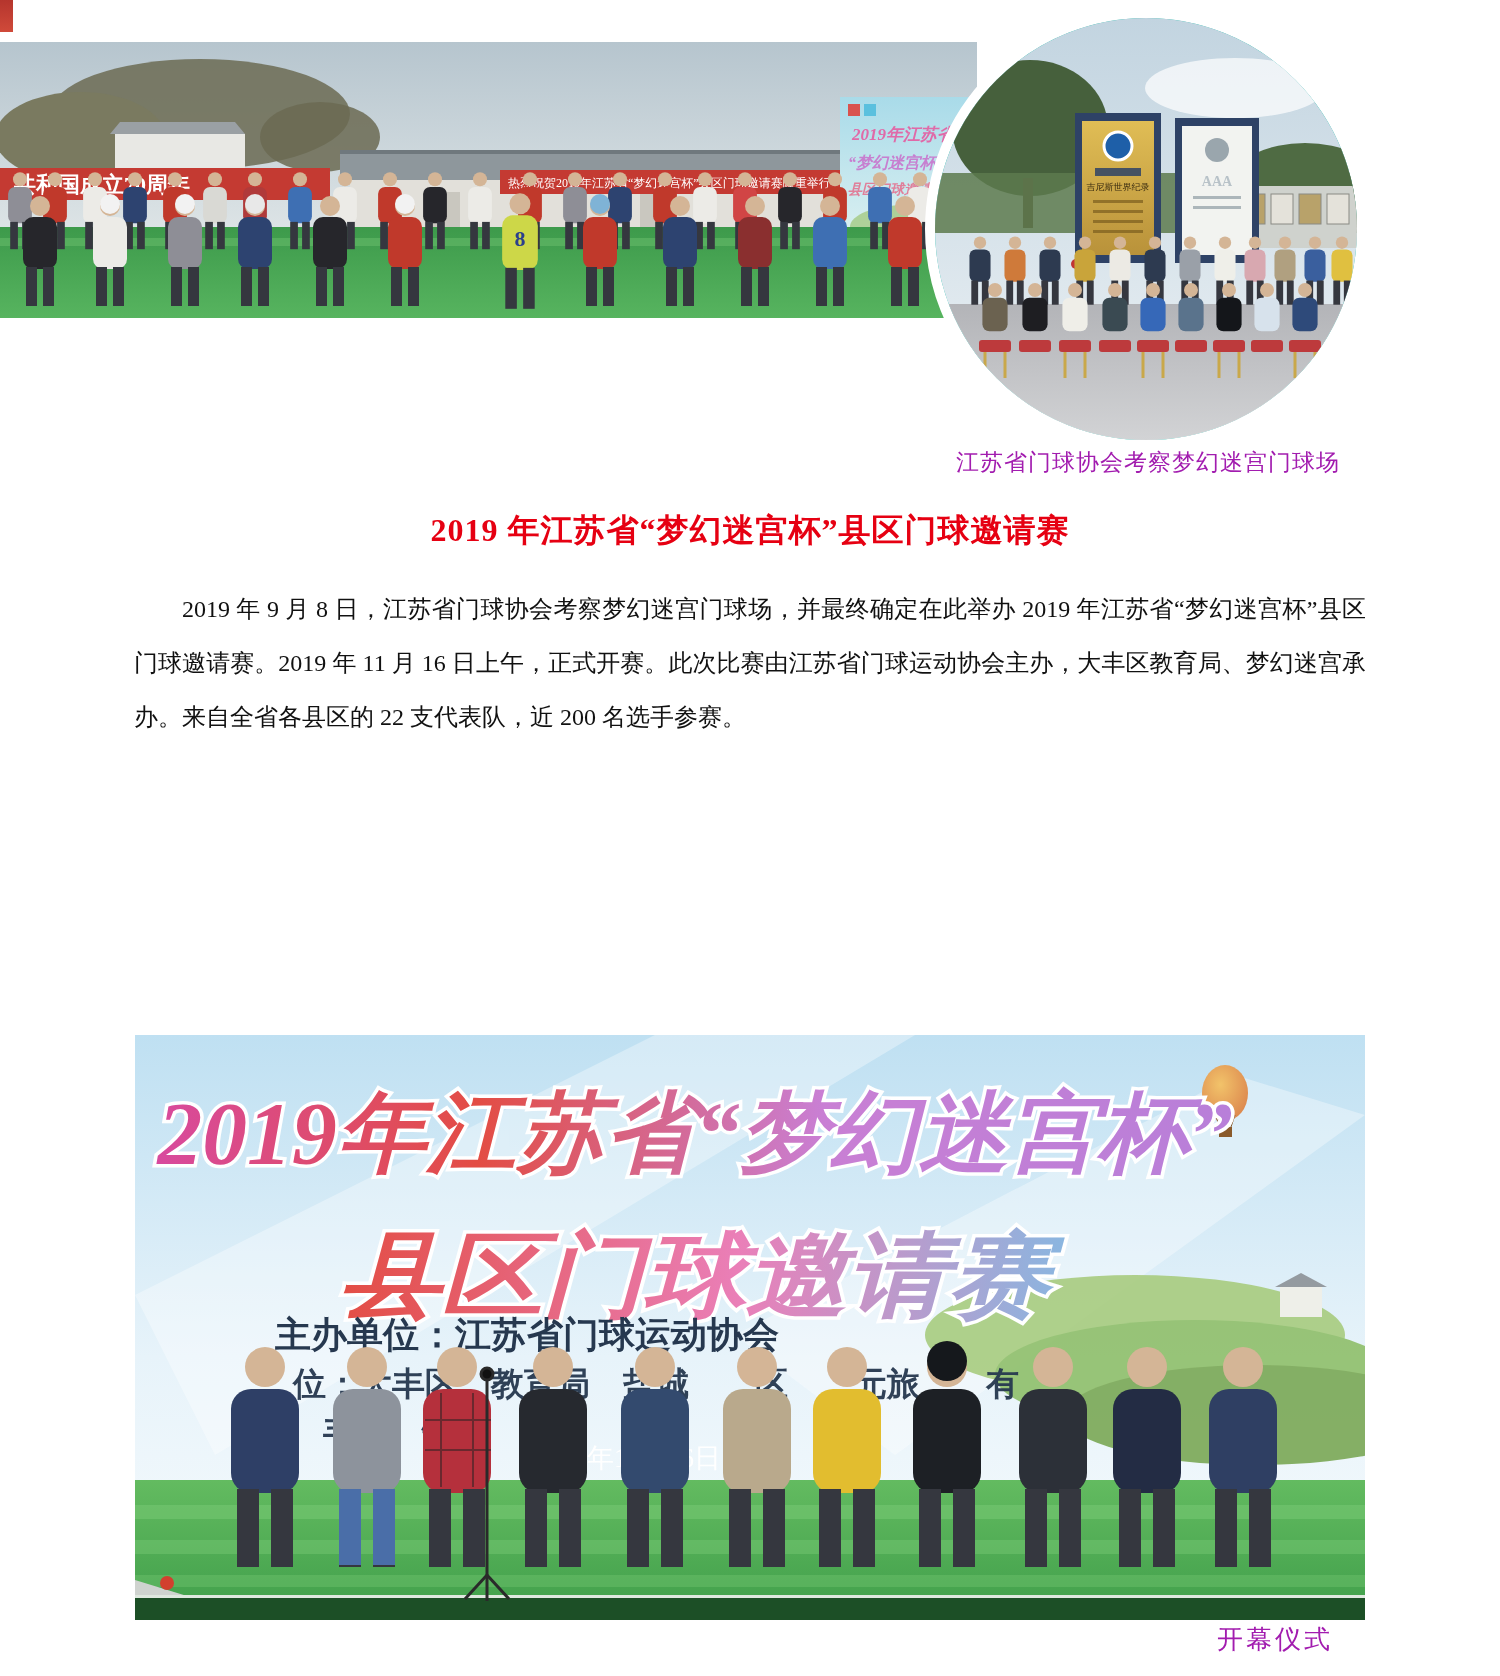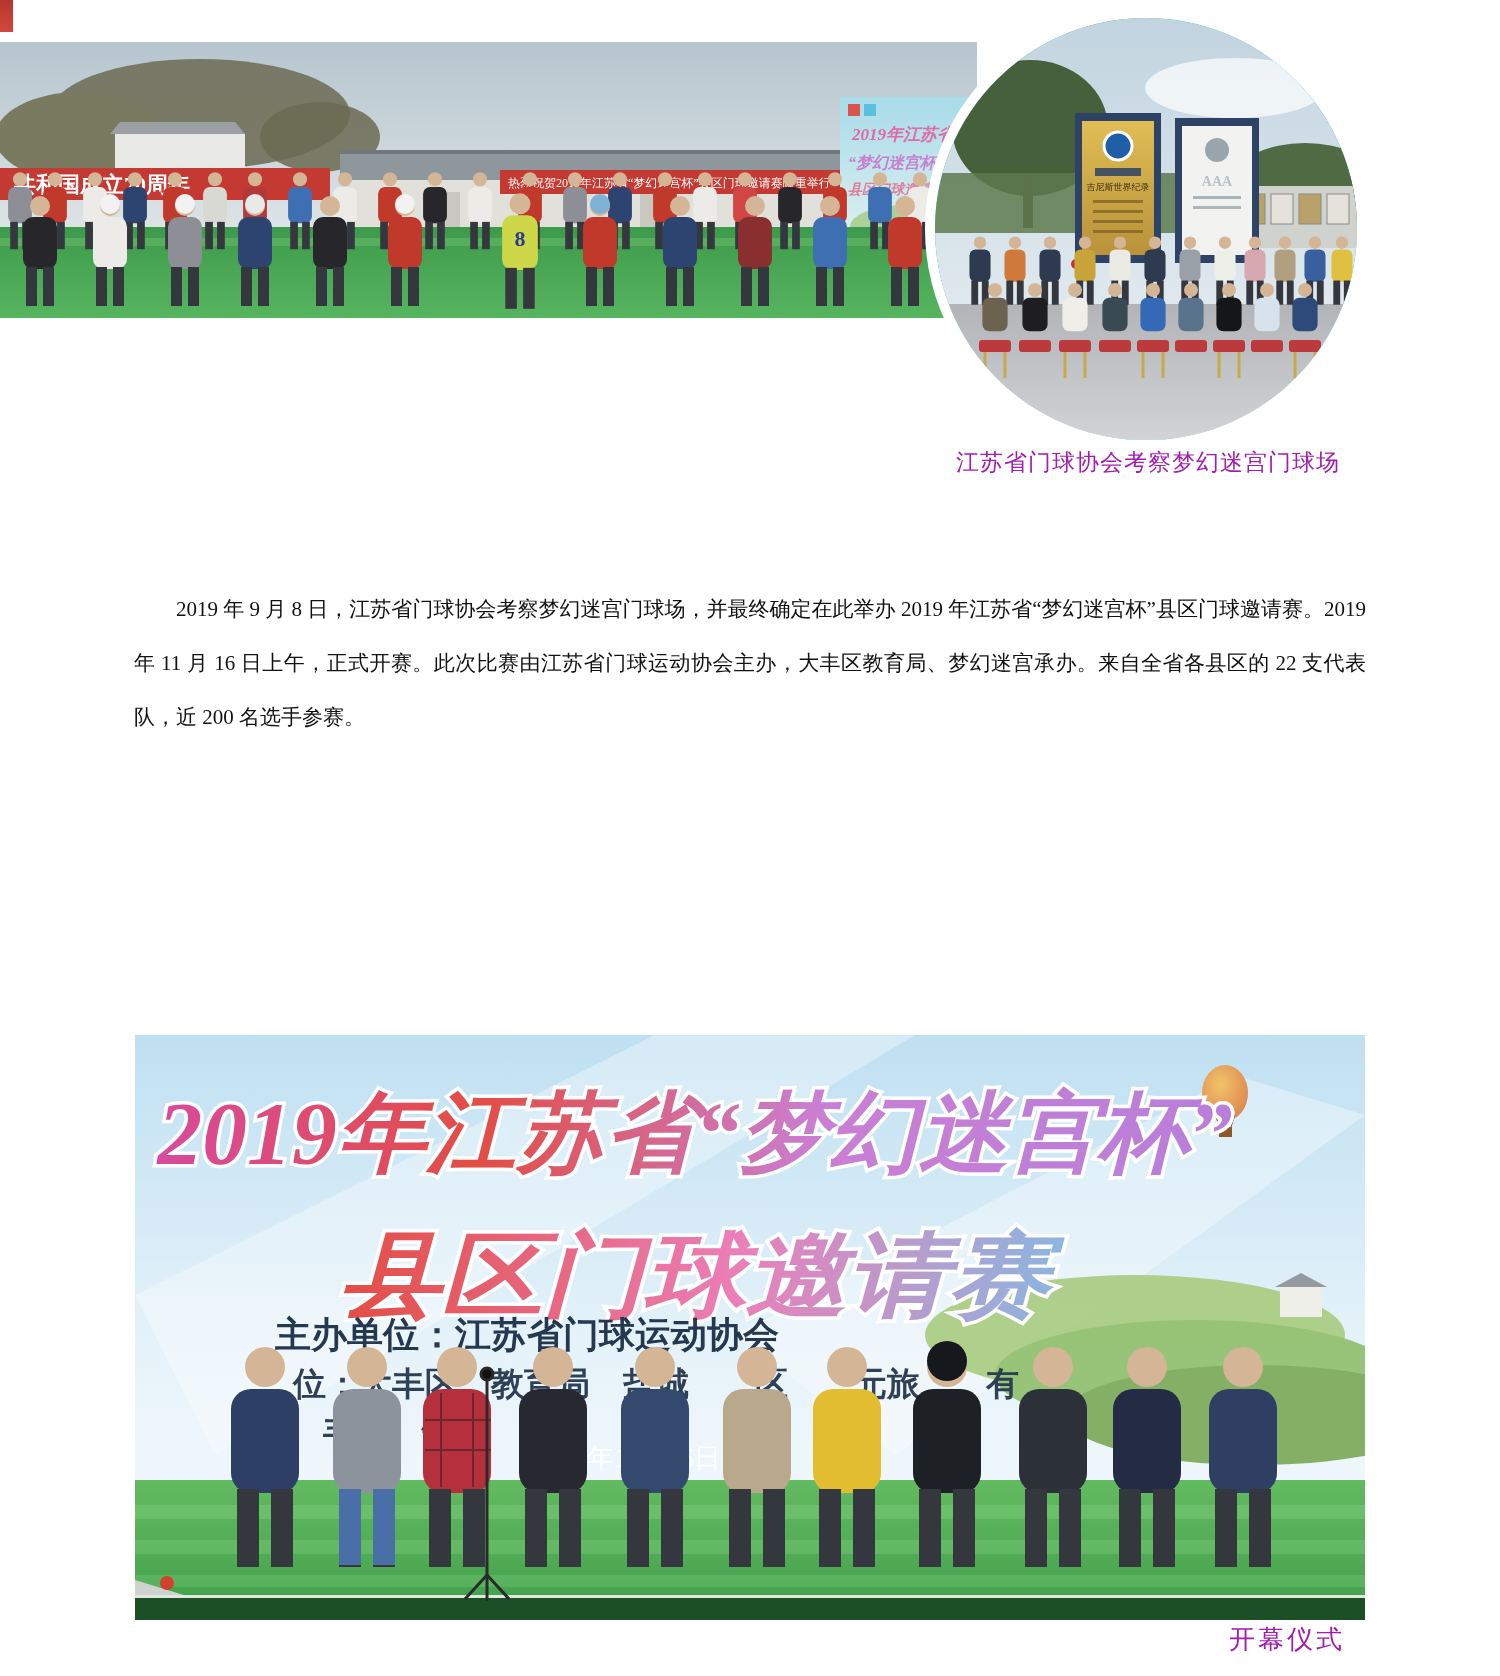--- a/index.html
+++ b/index.html
@@ -6,24 +6,24 @@
   .page{position:relative;width:1500px;height:1676px;background:#ffffff;overflow:hidden;
         font-family:"Liberation Serif","DejaVu Serif",serif;}
   .abs{position:absolute;}
   .photo-bleed{left:0;top:0;width:13px;height:32px;background:linear-gradient(#b5352d,#d04a3a);}
   .top-photo{left:0;top:42px;width:977px;height:276px;}
   .circle-photo{left:925px;top:8px;width:422px;height:422px;border:10px solid #ffffff;
                 border-radius:50%;overflow:hidden;background:#14b8a6;}
   .circle-photo svg{display:block;}
   .caption{color:#a21caf;font-size:23px;letter-spacing:1px;}
   .caption-1{top:447px;right:160px;}
-  .caption-2{top:1622px;right:155px;font-size:26px;letter-spacing:3px;font-family:Liberation Serif, serif;}
+  .caption-2{top:1622px;right:167px;font-size:26px;letter-spacing:3px;font-family:Liberation Serif, serif;}
   .article-title{left:0;top:488px;width:1500px;text-align:center;font-size:32px;font-weight:bold;
                  color:#e60012;letter-spacing:1px;}
-  .article-body{left:134px;top:582px;width:1232px;color:#111;font-size:21px;line-height:54px;
+  .article-body{left:134px;top:582px;width:1232px;color:#111;font-size:24px;line-height:54px;
                 text-align:justify;}
   .article-body p{margin:0;text-indent:2em;}
   .bottom-photo{left:135px;top:1035px;width:1230px;height:585px;}
   svg text{font-family:"Liberation Serif","DejaVu Serif",serif;}
   .banner-script{font-weight:bold;font-style:italic;paint-order:stroke;stroke:#ffffff;}
 </style>
 </head>
 <body>
 
 <svg width="0" height="0" style="position:absolute" aria-hidden="true">
@@ -269,20 +269,21 @@
         <use href="#pt-def" transform="translate(256,300) scale(0.7)" color="#5a738c"></use>
         <use href="#pt-def" transform="translate(294,300) scale(0.7)" color="#14161a"></use>
         <use href="#pt-def" transform="translate(332,300) scale(0.7)" color="#d7e2ec"></use>
         <use href="#pt-def" transform="translate(370,300) scale(0.7)" color="#2e4a7a"></use>
       </g>
     </svg>
   </div>
 
   <div class="abs caption caption-1">江苏省门球协会考察梦幻迷宫门球场</div>
 
+  <h1 class="abs article-title">2019 年江苏省“梦幻迷宫杯”县区门球邀请赛</h1>
 
   <div class="abs article-body">
     <p>2019 年 9 月 8 日，江苏省门球协会考察梦幻迷宫门球场，并最终确定在此举办 2019 年江苏省“梦幻迷宫杯”县区门球邀请赛。2019 年 11 月 16 日上午，正式开赛。此次比赛由江苏省门球运动协会主办，大丰区教育局、梦幻迷宫承办。来自全省各县区的 22 支代表队，近 200 名选手参赛。</p>
   </div>
 
   <div class="abs bottom-photo">
     <svg width="1230" height="585" viewBox="0 0 1230 585">
       <rect x="0" y="0" width="1230" height="585" fill="url(#bSky)"></rect>
       <g fill="#ffffff" opacity="0.35">
         <polygon points="0,260 520,0 780,0 80,420"></polygon>

